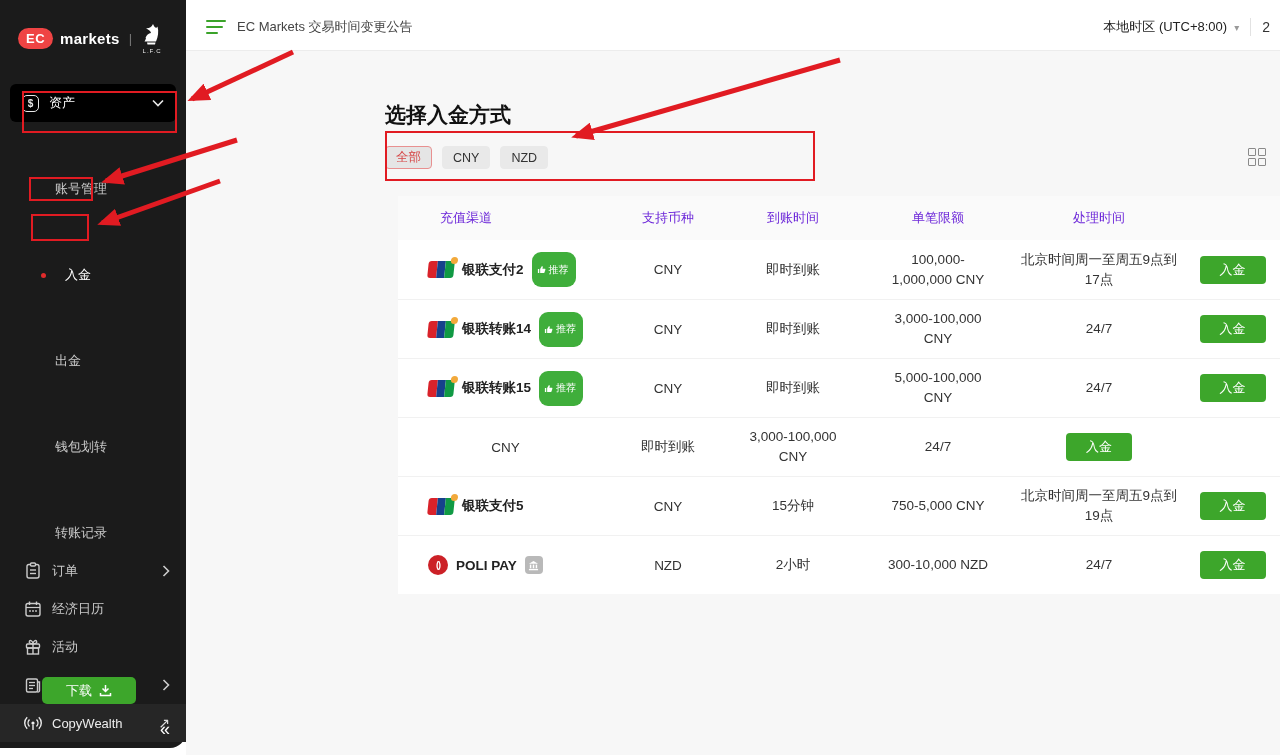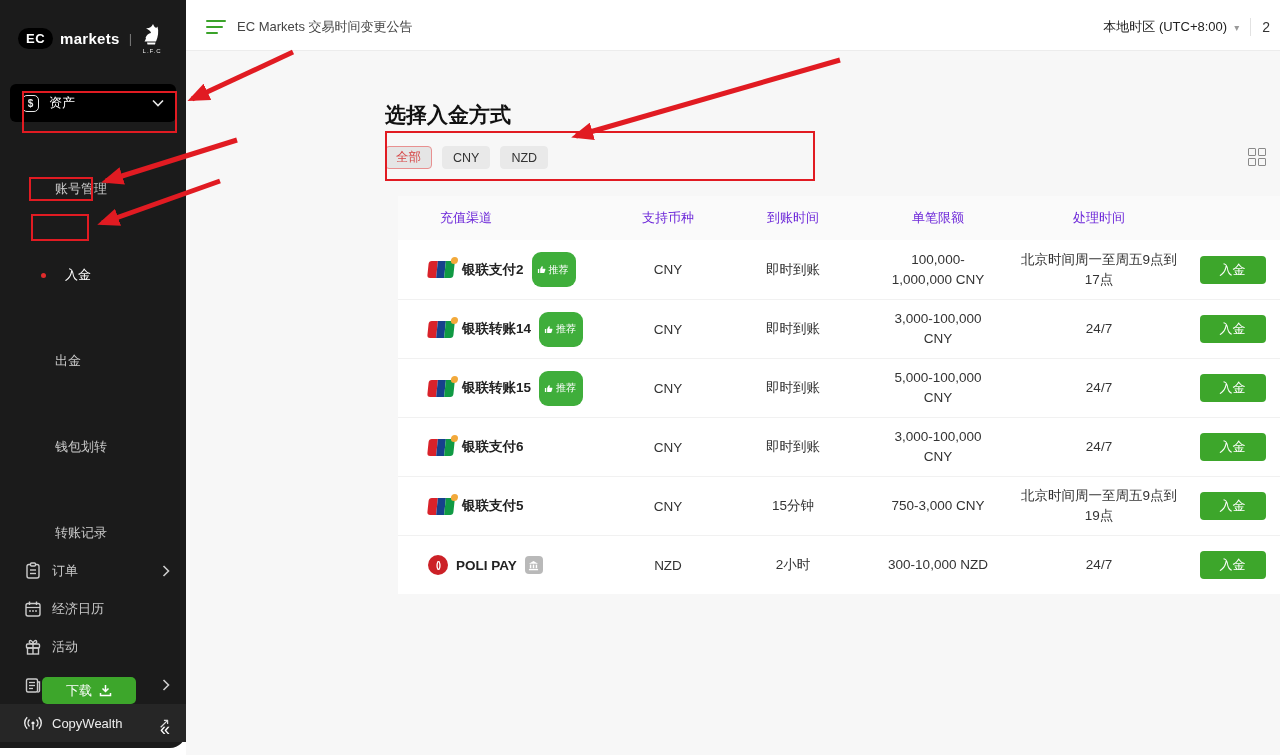--- a/index.html
+++ b/index.html
@@ -3,21 +3,21 @@
 <meta charset="utf-8">
 <style>
   * { margin:0; padding:0; box-sizing:border-box; }
   html,body { width:1280px; height:755px; background:#fff; overflow:hidden;
               font-family:"Liberation Sans","DejaVu Sans",sans-serif; }
 
   
   .sidebar { position:absolute; left:0; top:0; width:186px; height:748px;
              background:#1b1b1b; border-bottom-right-radius:16px; z-index:2; }
   .logo-row { display:flex; align-items:center; gap:7px; padding:14px 0 0 18px; height:62px; }
-  .ec-oval { background:#000000; color:#fff; font-weight:bold; font-size:13px;
+  .ec-oval { background:#ef4444; color:#fff; font-weight:bold; font-size:13px;
              border-radius:12px; padding:3px 8px; letter-spacing:.5px; }
   .markets { color:#fff; font-size:15px; font-weight:bold; letter-spacing:.3px; }
   .logo-sep { color:#777; font-size:13px; margin:0 2px; }
   .crest { display:flex; flex-direction:column; align-items:center; color:#fff; }
   .crest .lfc-label { font-size:6px; letter-spacing:1px; color:#eee; margin-top:1px; }
 
   .menu { margin-top:10px; }
   .mi { display:flex; align-items:center; height:38px; color:#c9c9c9; font-size:13px;
         padding:0 16px 0 24px; gap:10px; cursor:pointer; }
   .mi-parent { background:#000; border-radius:6px; margin:22px 10px 0 10px; height:38px;
@@ -332,49 +332,40 @@
         </span>
       </span>
       <span class="c">CNY</span>
       <span class="c">即时到账</span>
       <span class="c limit">5,000-100,000 CNY</span>
       <span class="c proc">24/7</span>
       <button class="deposit-btn">入金</button>
     </div>
 
     <div class="trow tbody-row">
-      <span class="ch-cell">
-        <span class="up-logo">
-            <b class="up-r"></b>
-            <b class="up-b"></b>
-            <b class="up-g"></b>
-            <i class="up-dot"></i>
-          </span>
-        <span>银联支付6</span>
-      </span>
       <span class="c">CNY</span>
       <span class="c">即时到账</span>
       <span class="c limit">3,000-100,000 CNY</span>
       <span class="c proc">24/7</span>
       <button class="deposit-btn">入金</button>
     </div>
 
     <div class="trow tbody-row">
       <span class="ch-cell">
         <span class="up-logo">
             <b class="up-r"></b>
             <b class="up-b"></b>
             <b class="up-g"></b>
             <i class="up-dot"></i>
           </span>
         <span>银联支付5</span>
       </span>
       <span class="c">CNY</span>
       <span class="c">15分钟</span>
-      <span class="c limit">750-3,000 CNY</span>
+      <span class="c limit">750-5,000 CNY</span>
       <span class="c proc">北京时间周一至周五9点到19点</span>
       <button class="deposit-btn">入金</button>
     </div>
 
     <div class="trow tbody-row">
       <span class="ch-cell">
         <span class="poli-logo">()</span>
         <span>POLI PAY</span>
         <span class="bank-badge">
           <svg width="11" height="11" viewBox="0 0 12 12">

